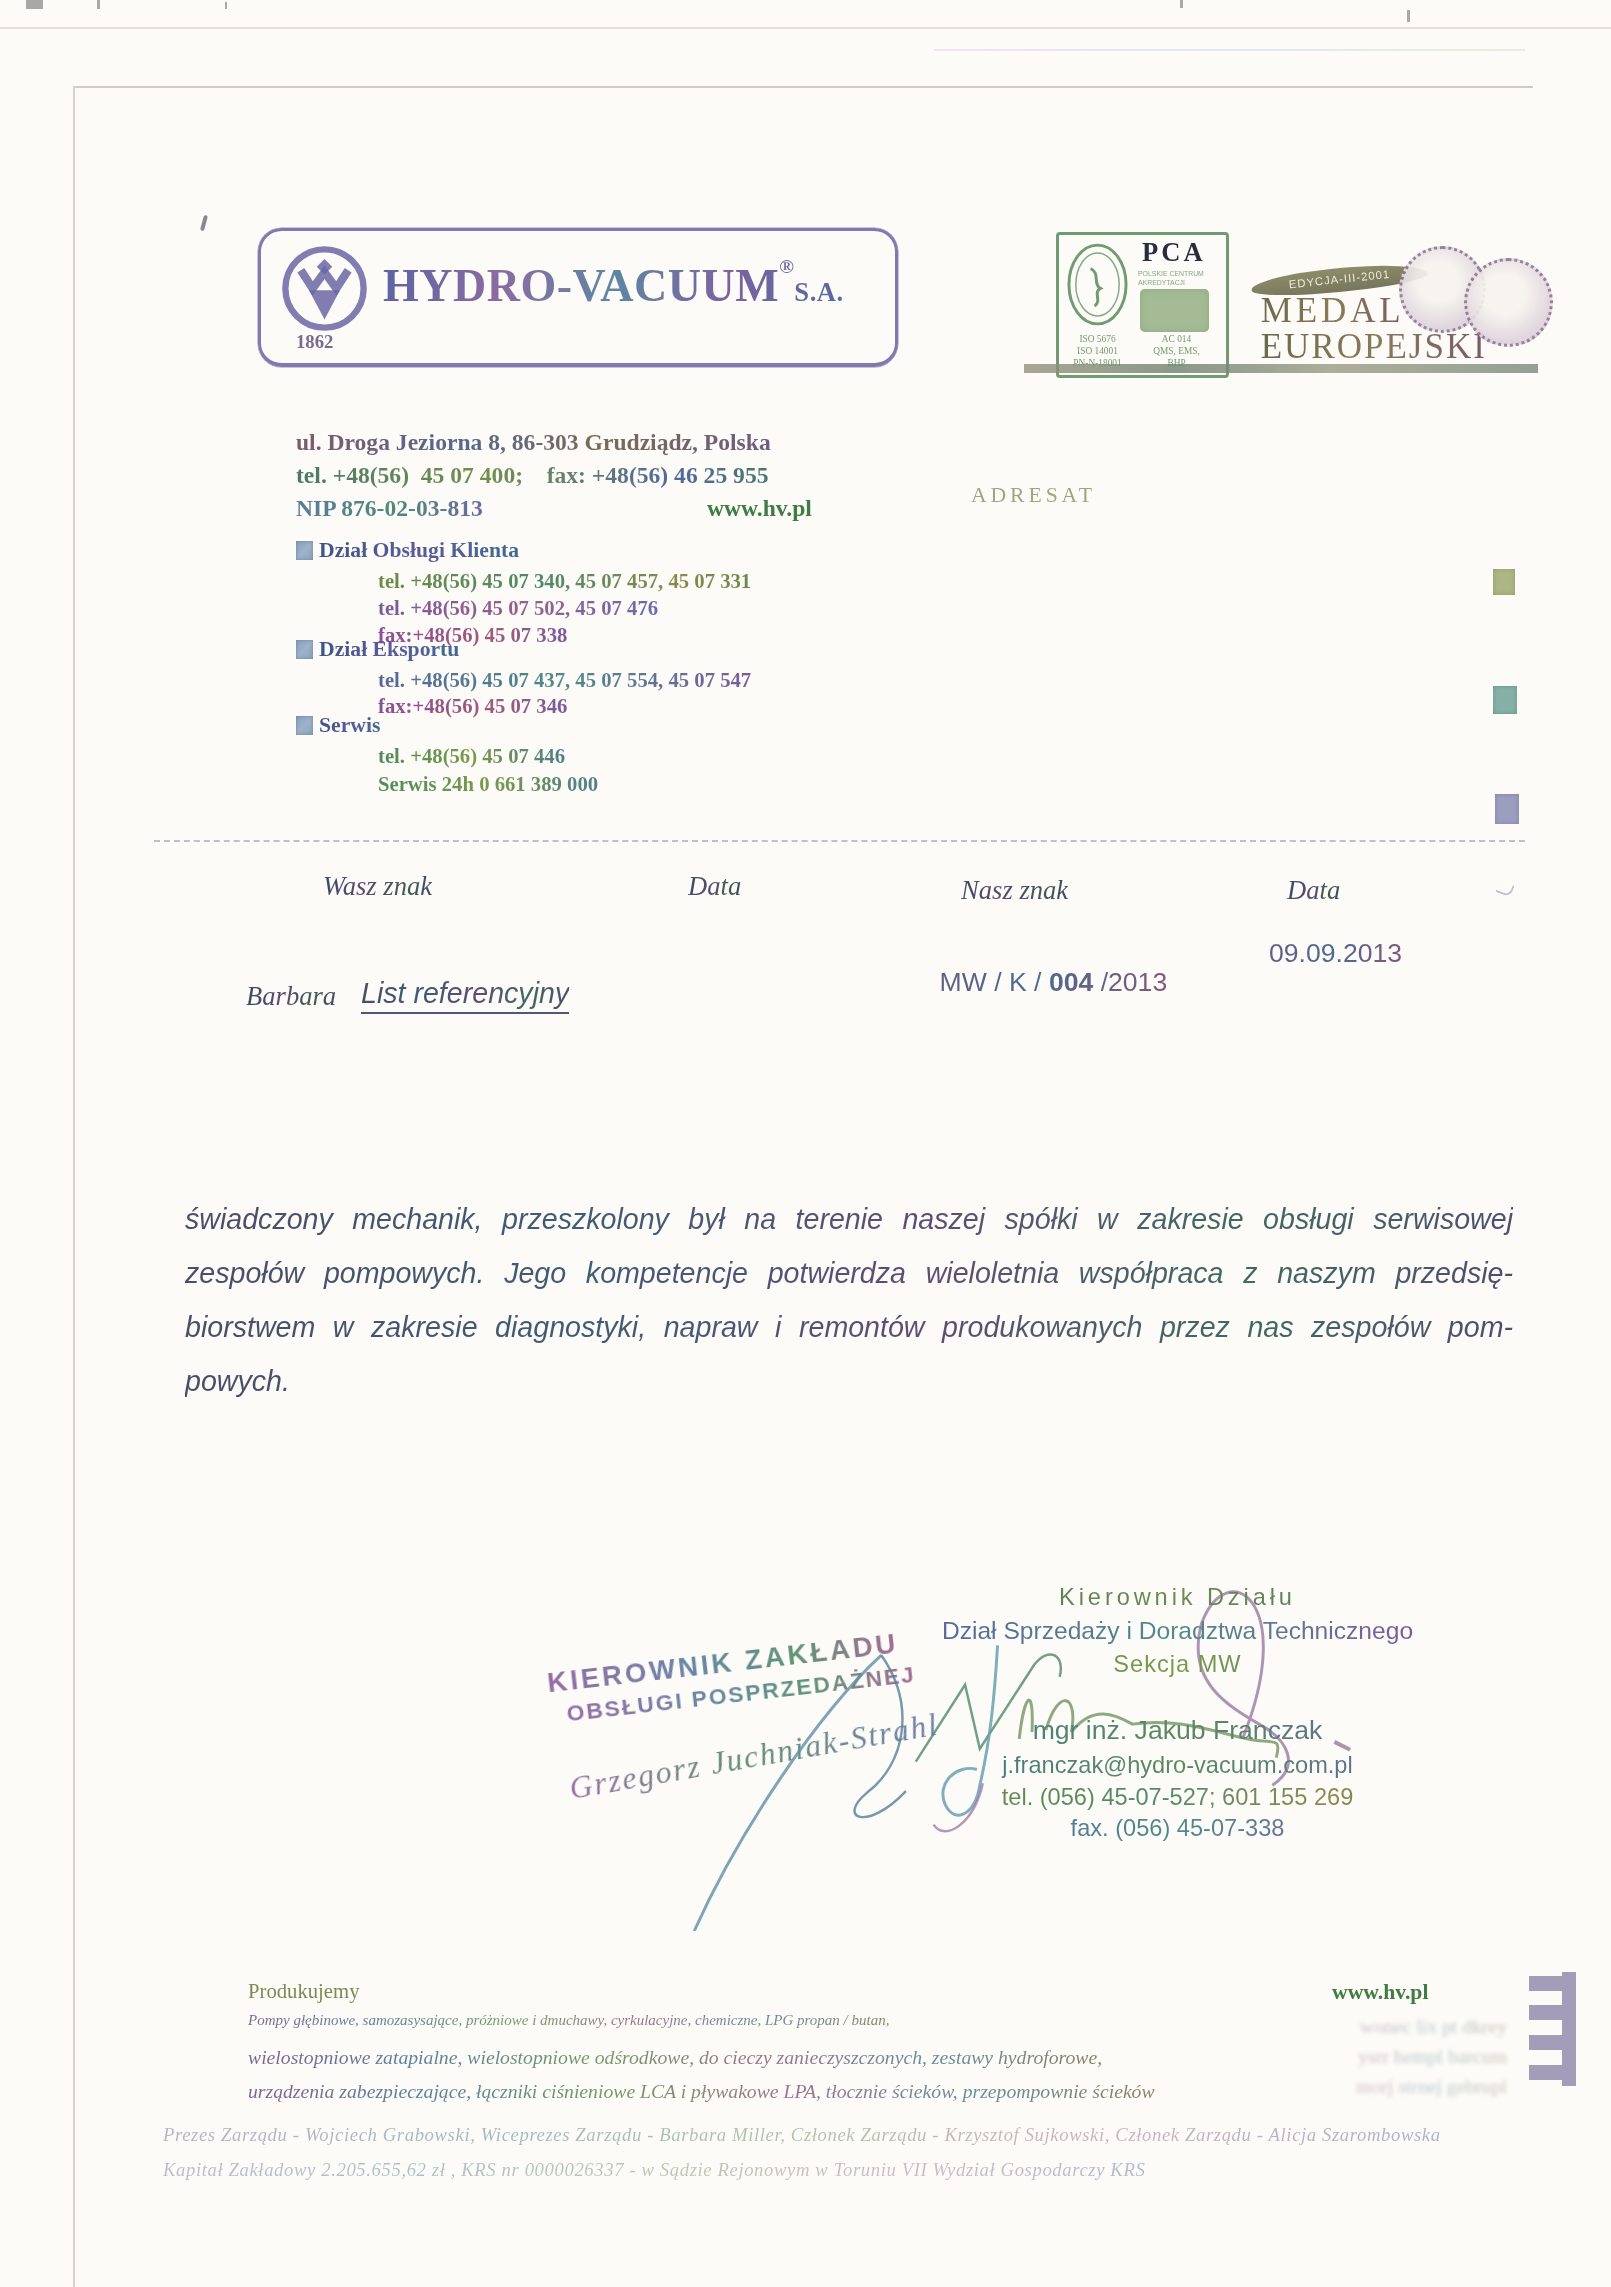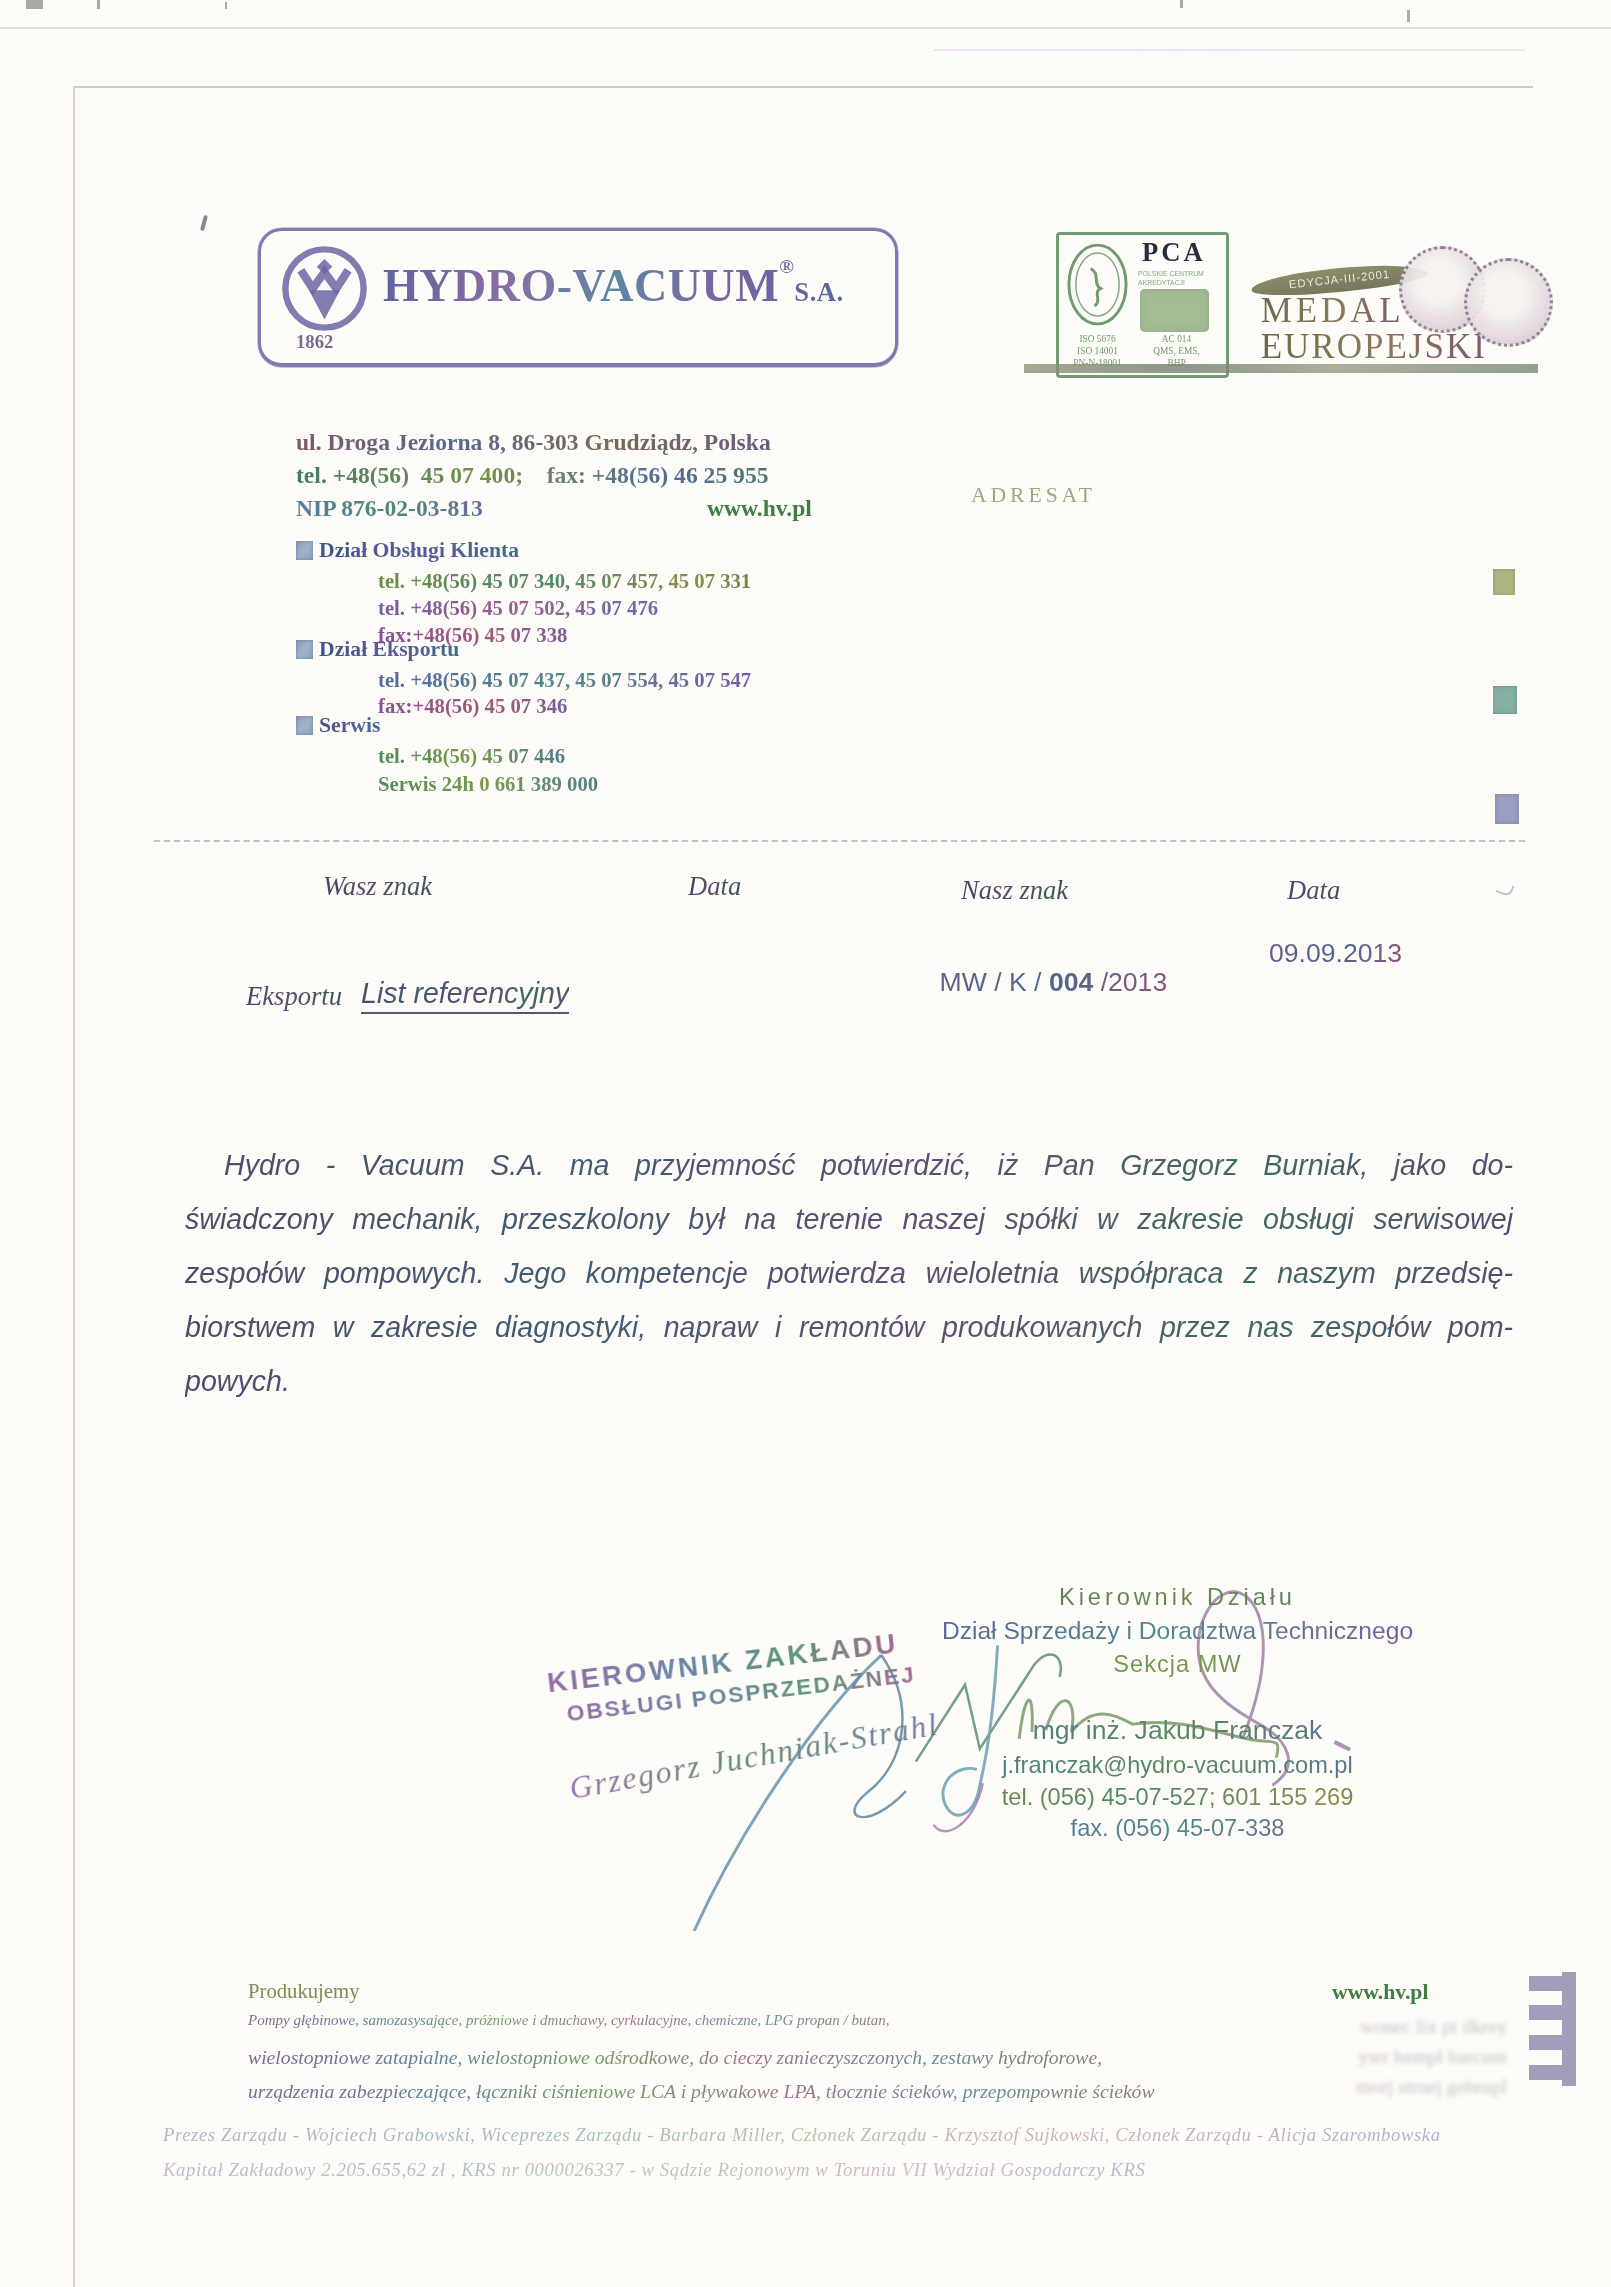--- a/index.html
+++ b/index.html
@@ -133,24 +133,23 @@
   <div class="abs grad g-headit" style="left:688px;top:871px;font-size:26.6px;font-style:italic;">Data</div>
   <div class="abs grad g-headit" style="left:961px;top:875px;font-size:26.6px;font-style:italic;">Nasz znak</div>
   <div class="abs grad g-headit" style="left:1287px;top:875px;font-size:26.6px;font-style:italic;">Data</div>
   <div class="abs" style="left:1497px;top:883px;width:13.8px;height:9.9px;border:2px solid #8a8aa0;border-top:none;border-left:none;border-radius:0 0 7.9px 0;opacity:.5;transform:rotate(20deg);"></div>
 
   <div class="abs sans grad g-value" style="left:910px;top:936px;font-size:26.6px;white-space:pre;">
     <span>MW / K / </span><span style="font-weight:bold;">004</span><span> /2013</span>
   </div>
   <div class="abs sans grad g-value" style="left:1269px;top:938px;font-size:26.6px;">09.09.2013</div>
 
-  <div class="abs grad g-headit" style="left:246px;top:981px;font-size:26.6px;font-style:italic;">Eksportu</div>
+  <div class="abs grad g-headit" style="left:246px;top:981px;font-size:26.6px;font-style:italic;">Barbara</div>
   <div class="abs sans grad g-body" style="left:361px;top:977px;font-size:28.6px;font-style:italic;border-bottom:2.5px solid #55557a;padding-bottom:2px;">List referencyjny</div>
 
-  <div class="abs sans grad g-body jl" style="left:185px;top:1149px;width:1328px;font-size:28.6px;font-style:italic;padding-left:39px;box-sizing:border-box;">Hydro - Vacuum S.A. ma przyjemność  potwierdzić, iż Pan Grzegorz Burniak, jako do-</div>
   <div class="abs sans grad g-body jl" style="left:185px;top:1203px;width:1328px;font-size:28.6px;font-style:italic;">świadczony mechanik, przeszkolony był na terenie naszej spółki w zakresie obsługi serwisowej</div>
   <div class="abs sans grad g-body jl" style="left:185px;top:1257px;width:1328px;font-size:28.6px;font-style:italic;">zespołów pompowych. Jego kompetencje potwierdza wieloletnia współpraca z naszym przedsię-</div>
   <div class="abs sans grad g-body jl" style="left:185px;top:1311px;width:1328px;font-size:28.6px;font-style:italic;">biorstwem w zakresie diagnostyki, napraw i remontów produkowanych przez nas zespołów pom-</div>
   <div class="abs sans grad g-body" style="left:185px;top:1365px;width:1328px;font-size:28.6px;font-style:italic;">powych.</div>
 
   <div class="abs b2" style="left:532px;top:1669px;transform:rotate(-6.5deg);transform-origin:left top;opacity:.9;">
     <div class="abs sans grad g-stamp" style="left:13.8px;top:0;font-size:27.6px;font-weight:bold;letter-spacing:3px;white-space:nowrap;">KIEROWNIK ZAKŁADU</div>
     <div class="abs sans grad g-stamp" style="left:29.6px;top:35px;font-size:22.7px;font-weight:bold;letter-spacing:2px;white-space:nowrap;">OBSŁUGI POSPRZEDAŻNEJ</div>
   </div>
   <div class="abs b2 grad g-signame" style="left:573px;top:1771px;transform:rotate(-10deg);transform-origin:left bottom;font-size:31.5px;font-style:italic;letter-spacing:2px;white-space:nowrap;opacity:.85;">Grzegorz Juchniak-Strahl</div>

